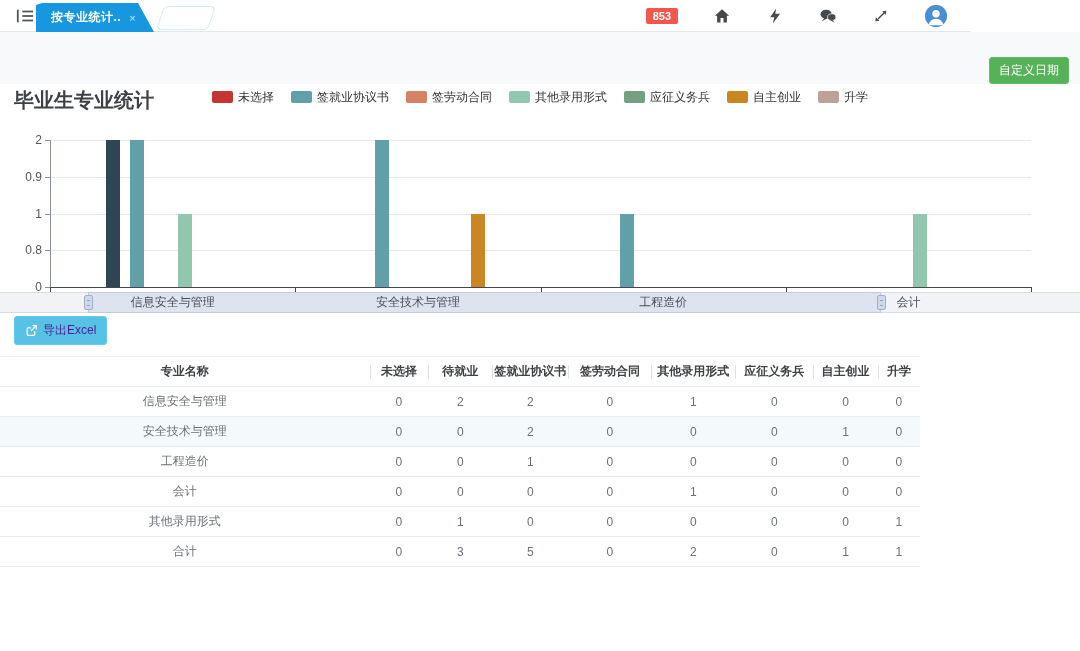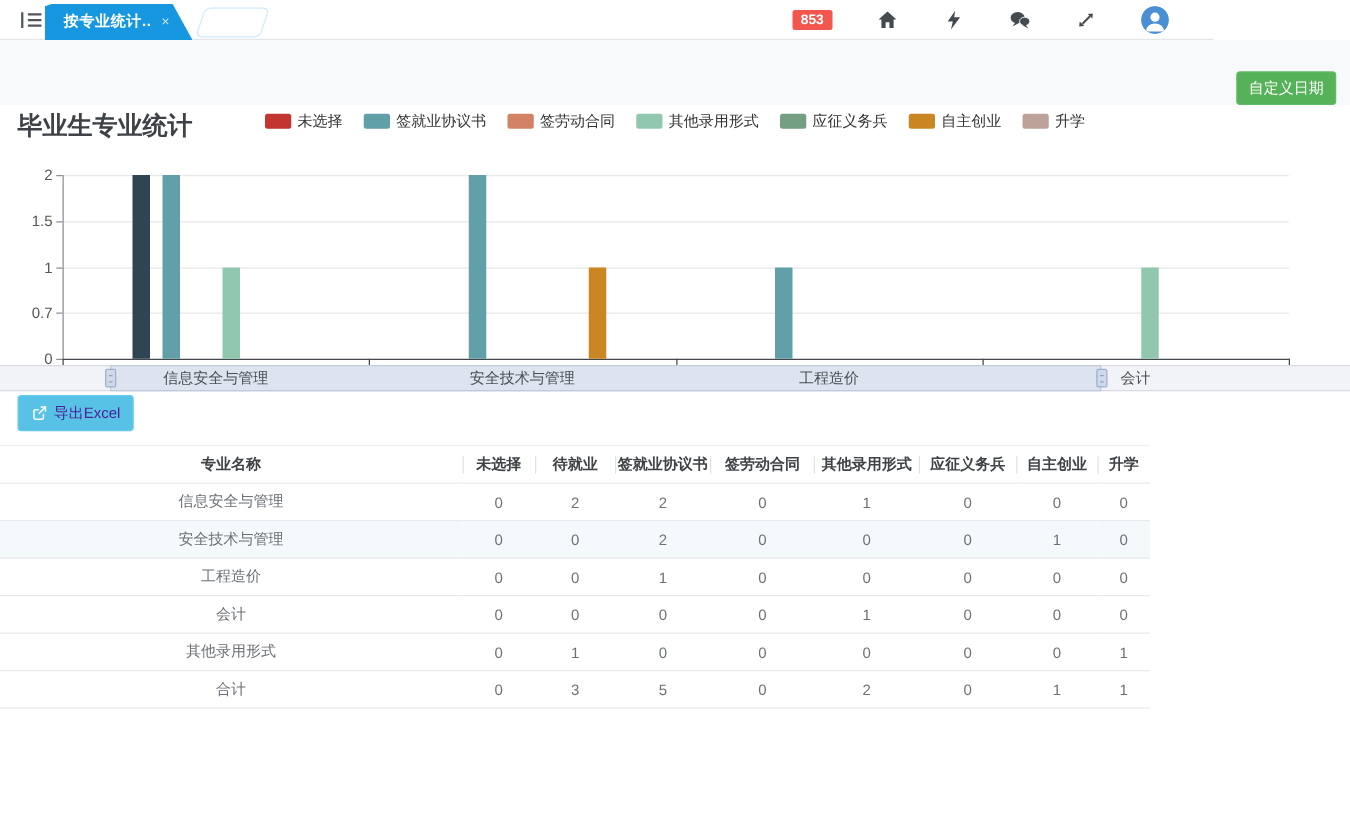--- a/index.html
+++ b/index.html
@@ -14,21 +14,21 @@
   .menu-toggle { position:absolute; left:16px; top:7px; width:20px; height:18px; cursor:pointer; }
   .tab-active { position:absolute; left:36px; top:3px; height:29px; width:118px;
                 background:#1697df; color:#fff;
                 clip-path:polygon(0 2px, 6px 0, calc(100% - 16px) 0, 100% 100%, 0 100%);
                 display:flex; align-items:center; padding-left:15px; }
   .tab-active .tab-label { font-size:12px; font-weight:bold; letter-spacing:.5px; }
   .tab-active .tab-close { margin-left:8px; font-size:11px; color:#cde9fa; }
   .tab-ghost { position:absolute; left:160px; top:6px; width:52px; height:24px;
                border:1px solid #cfeafc; border-radius:5px; transform:skewX(-18deg);
                background:transparent; }
-  .nav-right { position:absolute; right:12px; top:0; height:32px; display:flex;
+  .nav-right { position:absolute; right:0; top:0; height:32px; display:flex;
                align-items:center; gap:35px; padding-right:24px; }
   .nav-badge { background:#f2564d; color:#fff; font-size:11px; font-weight:bold;
                padding:2px 7px; border-radius:2px; line-height:12px; }
   .nav-ico { width:18px; height:18px; display:block; }
   .avatar { width:22px; height:22px; border-radius:50%; background:#4a8fd3; overflow:hidden; }
 
   
   .title-strip { position:absolute; left:0; top:32px; width:1080px; height:52px; background:#f8f9fa; }
   .page-title { position:absolute; left:14px; top:47px; font-size:20px; font-weight:600; color:#3e4246;margin-top:40px; }
   .btn-green { position:absolute; right:11px; top:57px; background:#55b259; color:#fff;
@@ -166,27 +166,27 @@
         <span class="legend-swatch" style="background: rgb(189, 162, 154);"></span>
         <span class="lbl">升学</span>
       </span>
     </div>
 
   <div id="chart" class="abs" style="left:0;top:0;width:1080px;height:651px;pointer-events:none;">
       <div class="ytick" style="top: 287px;"></div>
       <div class="ytick-label" style="top: 280px;">0</div>
       <div class="gridline" style="top: 250.25px;"></div>
       <div class="ytick" style="top: 250.25px;"></div>
-      <div class="ytick-label" style="top: 243.25px;">0.7</div>
+      <div class="ytick-label" style="top: 243.25px;">0.8</div>
       <div class="gridline" style="top: 213.5px;"></div>
       <div class="ytick" style="top: 213.5px;"></div>
       <div class="ytick-label" style="top: 206.5px;">1</div>
       <div class="gridline" style="top: 176.75px;"></div>
       <div class="ytick" style="top: 176.75px;"></div>
-      <div class="ytick-label" style="top: 169.75px;">1.5</div>
+      <div class="ytick-label" style="top: 169.75px;">0.9</div>
       <div class="gridline" style="top: 140px;"></div>
       <div class="ytick" style="top: 140px;"></div>
       <div class="ytick-label" style="top: 133px;">2</div>
       <div class="yaxis"></div>
       <div class="xaxis"></div>
       <div class="xtick" style="left: 50px;"></div>
       <div class="xtick" style="left: 295.25px;"></div>
       <div class="xtick" style="left: 540.5px;"></div>
       <div class="xtick" style="left: 785.75px;"></div>
       <div class="xtick" style="left: 1031px;"></div>

